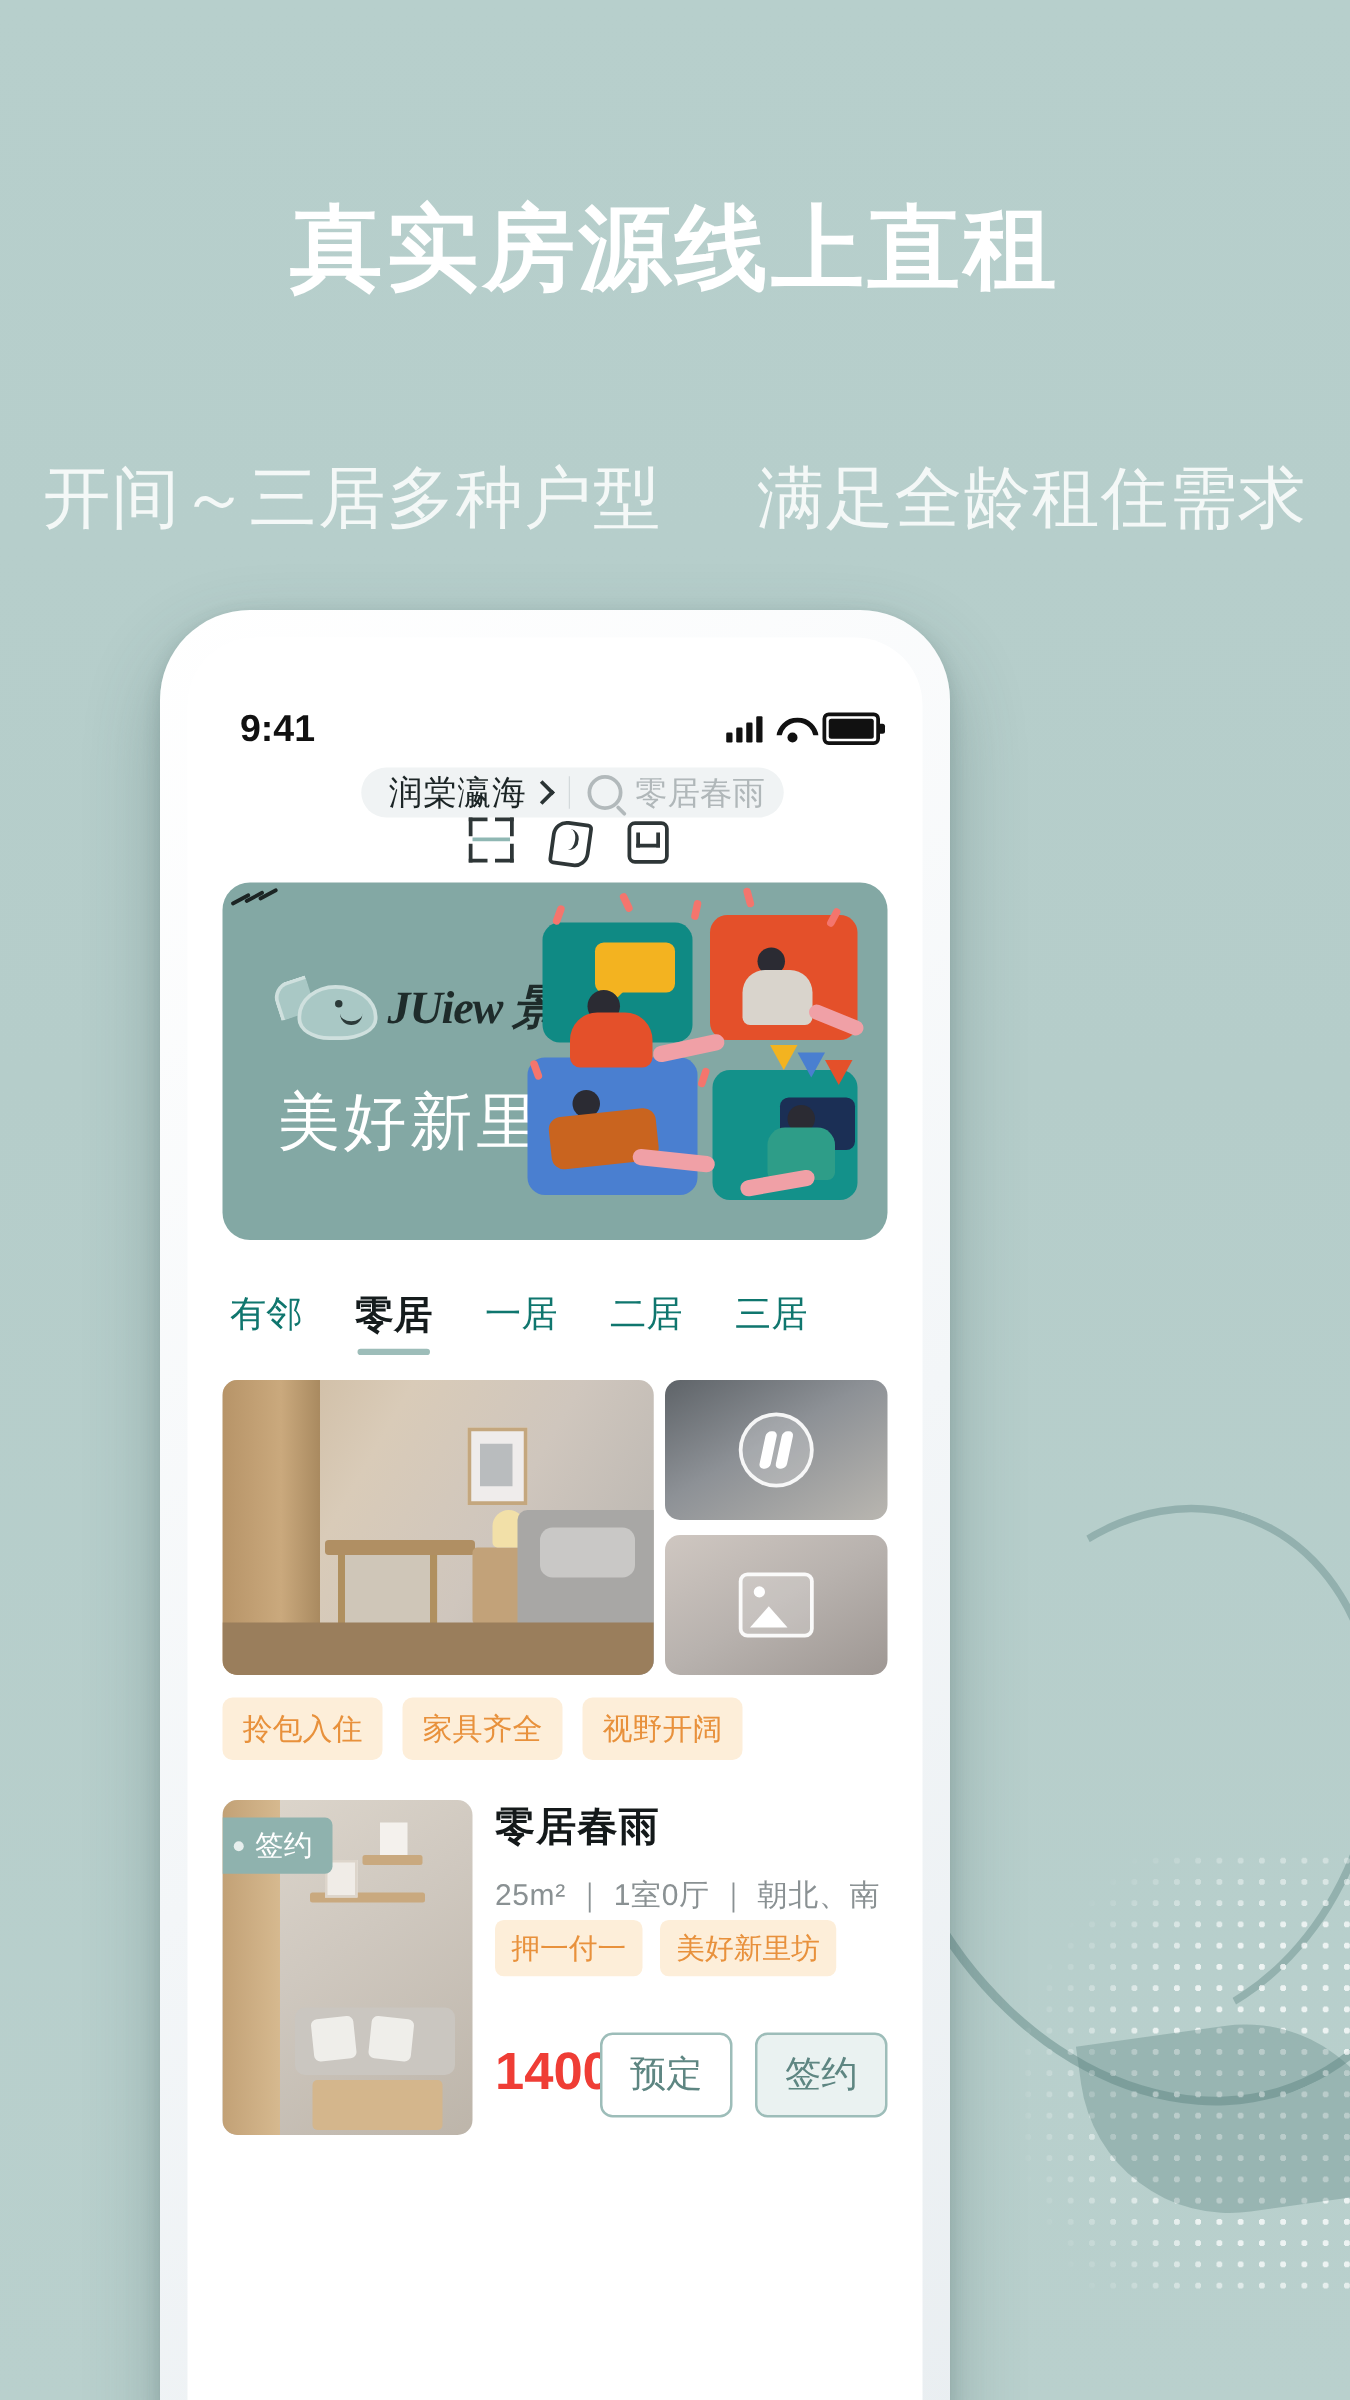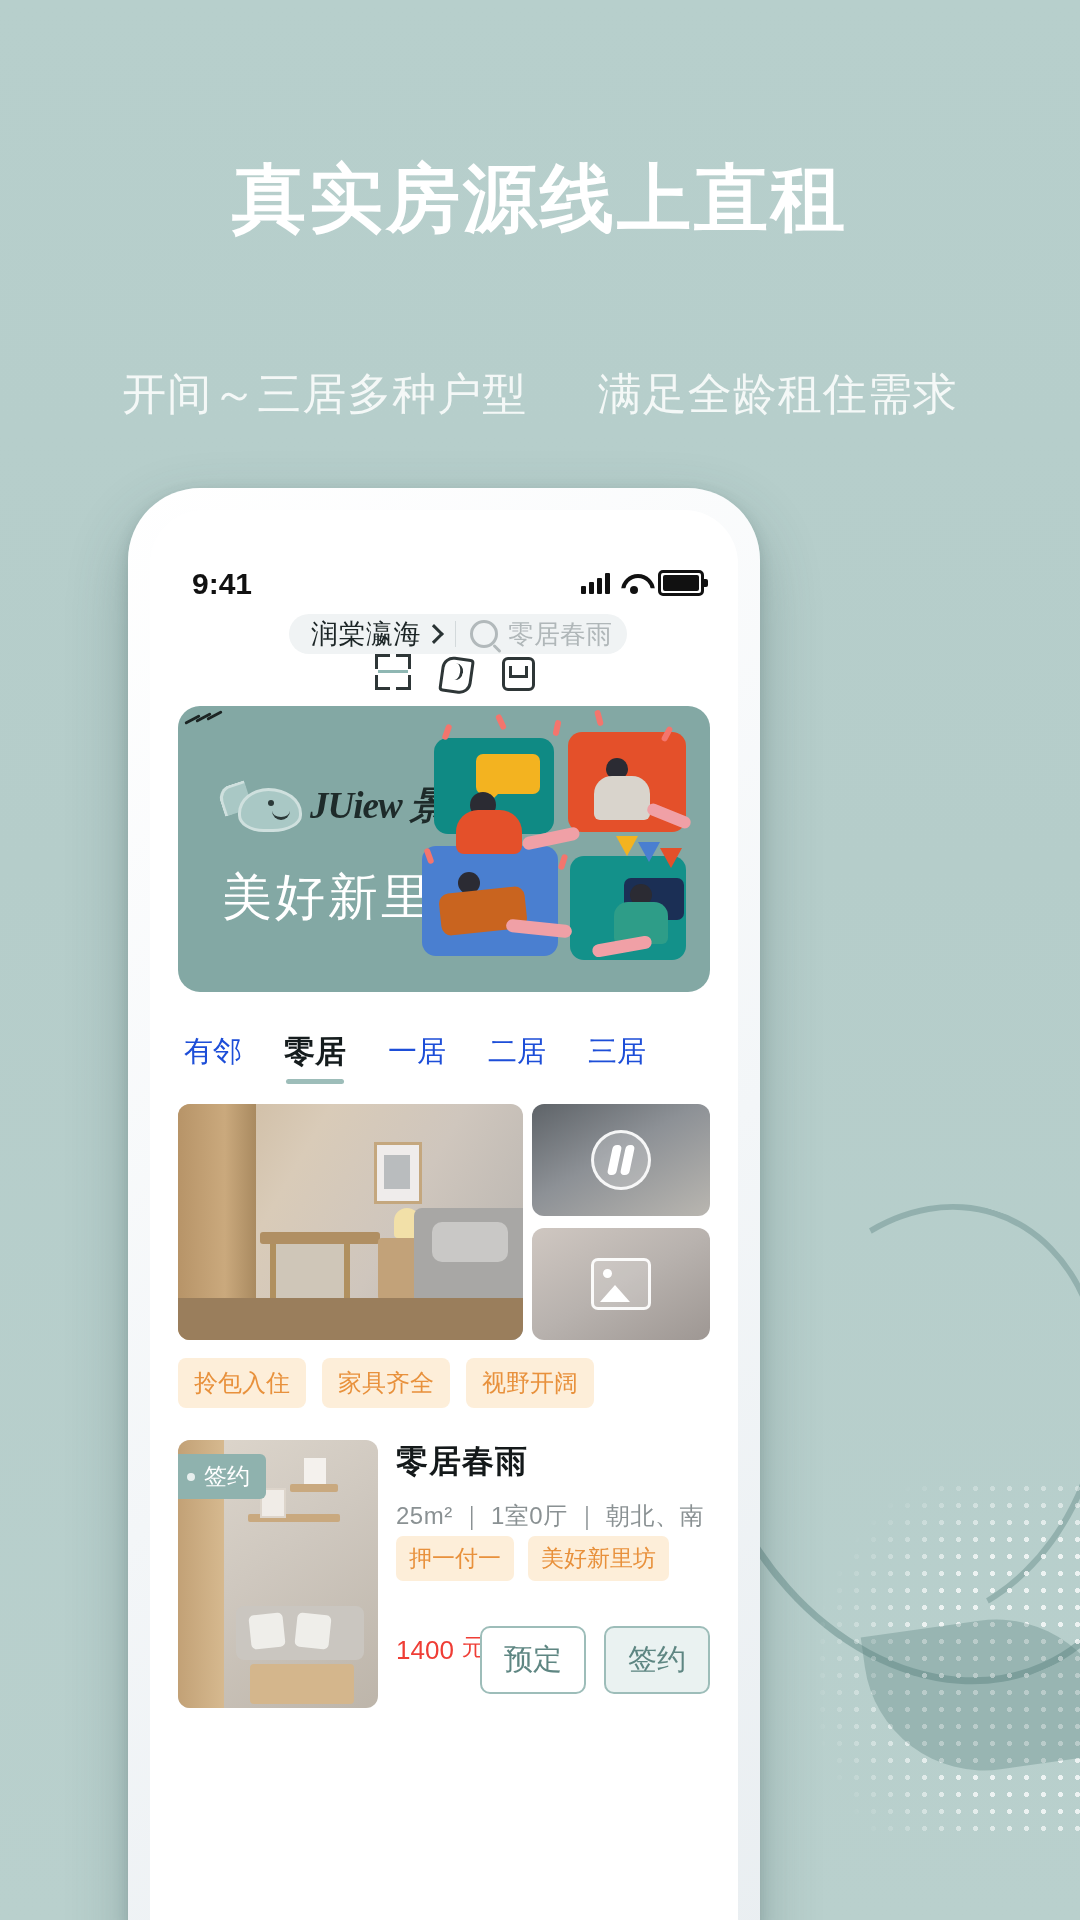--- a/index.html
+++ b/index.html
@@ -26,21 +26,21 @@
      background-size:17px 17px;
      -webkit-mask-image:radial-gradient(circle at 80% 55%, #000 40%, transparent 72%);
      mask-image:radial-gradient(circle at 80% 55%, #000 40%, transparent 72%);}
   .deco-leaf{position:absolute;right:-30px;top:1620px;width:240px;height:150px;
      background:rgba(92,132,130,.35);
      border-radius:0 120px 0 120px;transform:rotate(-8deg);}
 
   .headline{position:absolute;left:0;right:0;top:162px;text-align:center;
      color:#ffffff;font-size:74px;line-height:1;letter-spacing:3px;font-weight:700;}
   .subhead{position:absolute;left:0;right:0;top:372px;text-align:center;
-     color:#f4f8f7;font-size:44px;line-height:1;letter-spacing:1px;font-weight:400;}
+     color:#f4f8f7;font-size:54px;line-height:1;letter-spacing:1px;font-weight:400;}
   .subhead span{display:inline-block;}
   .subhead .gap{width:44px;}
 
   
   .phone{position:absolute;left:128px;top:488px;width:632px;height:1470px;
      background:linear-gradient(145deg,#ffffff 0%,#f3f6f8 55%,#e9eef1 100%);
      border-radius:72px 72px 0 0;
      box-shadow:0 26px 60px rgba(50,80,78,.30), 0 4px 14px rgba(50,80,78,.18);}
   .phone-inner{position:absolute;left:22px;top:22px;width:588px;height:1448px;
      background:#ffffff;border-radius:54px 54px 0 0;overflow:hidden;}
@@ -139,21 +139,21 @@
   .leg{position:absolute;background:#f0a0a6;border-radius:10px;}
   .l1{left:112px;top:126px;width:58px;height:13px;transform:rotate(-12deg);}
   .l2{left:96px;top:216px;width:66px;height:13px;transform:rotate(6deg);}
   .l3{left:236px;top:104px;width:46px;height:12px;transform:rotate(22deg);}
   .l4{left:182px;top:234px;width:60px;height:13px;transform:rotate(-10deg);}
   .confetti{position:absolute;width:6px;height:16px;background:#f4756d;border-radius:4px;}
   .bunting{position:absolute;width:0;height:0;border-left:11px solid transparent;border-right:11px solid transparent;}
 
   
   .tabs{position:absolute;left:0;top:506px;width:588px;height:72px;display:flex;align-items:center;padding-left:34px;gap:42px;box-sizing:border-box;}
-  .tab{font-size:29px;color:#1d4ed8;position:relative;}
+  .tab{font-size:29px;color:#0f766e;position:relative;}
   .tab.active{color:#151c1d;font-weight:700;font-size:31px;}
   .tab.active:after{content:"";position:absolute;left:2px;right:2px;bottom:-11px;height:5px;
      background:#9dbdb9;border-radius:3px;}
 
   
   .gallery{position:absolute;left:28px;top:594px;width:532px;height:236px;}
   .g-main{position:absolute;left:0;top:0;width:345px;height:236px;border-radius:12px;overflow:hidden;
      background:linear-gradient(120deg,#cbb69a 0%,#d9cbb8 32%,#cfc6bd 60%,#b5b2ae 100%);}
   .g-main .wall{position:absolute;left:0;top:0;width:78px;height:236px;
      background:linear-gradient(90deg,#b79468,#caa97d 60%,#a98a60);}
@@ -202,21 +202,21 @@
   .badge{position:absolute;left:0;top:14px;background:#8fb2ae;color:#fff;font-size:23px;
      padding:7px 16px 7px 26px;border-radius:0 6px 6px 0;}
   .badge:before{content:"";position:absolute;left:9px;top:50%;transform:translateY(-50%);
      width:8px;height:8px;border-radius:50%;background:#e7efee;}
   .linfo{position:absolute;left:218px;top:0;width:314px;}
   .ltitle{font-size:32px;color:#14191a;font-weight:700;letter-spacing:1px;}
   .lmeta{font-size:24px;color:#8a9193;margin-top:16px;letter-spacing:.5px;}
   .ltags{display:flex;gap:14px;margin-top:4px;}
   .ltag{background:#fdeed9;color:#e8913c;font-size:23px;padding:7px 13px;border-radius:7px;}
   .pricerow{position:absolute;left:218px;top:196px;width:314px;display:flex;align-items:flex-end;}
-  .price{color:#ef3d35;font-size:26px;font-weight:400;line-height:1;}
+  .price{color:#ef3d35;font-size:42px;font-weight:700;line-height:1;}
   .punit{color:#ef3d35;font-size:23px;margin-left:8px;line-height:1;padding-bottom:4px;}
   .lbtns{position:absolute;right:0;top:186px;display:flex;gap:18px;}
   .lbtn{border:2px solid #9dbdb9;color:#5e8682;font-size:29px;border-radius:10px;
      padding:12px 22px;background:#fff;}
   .lbtn.solid{background:#eaf2f1;}
 </style>
 </head>
 <body>
 
 <div class="promo">

